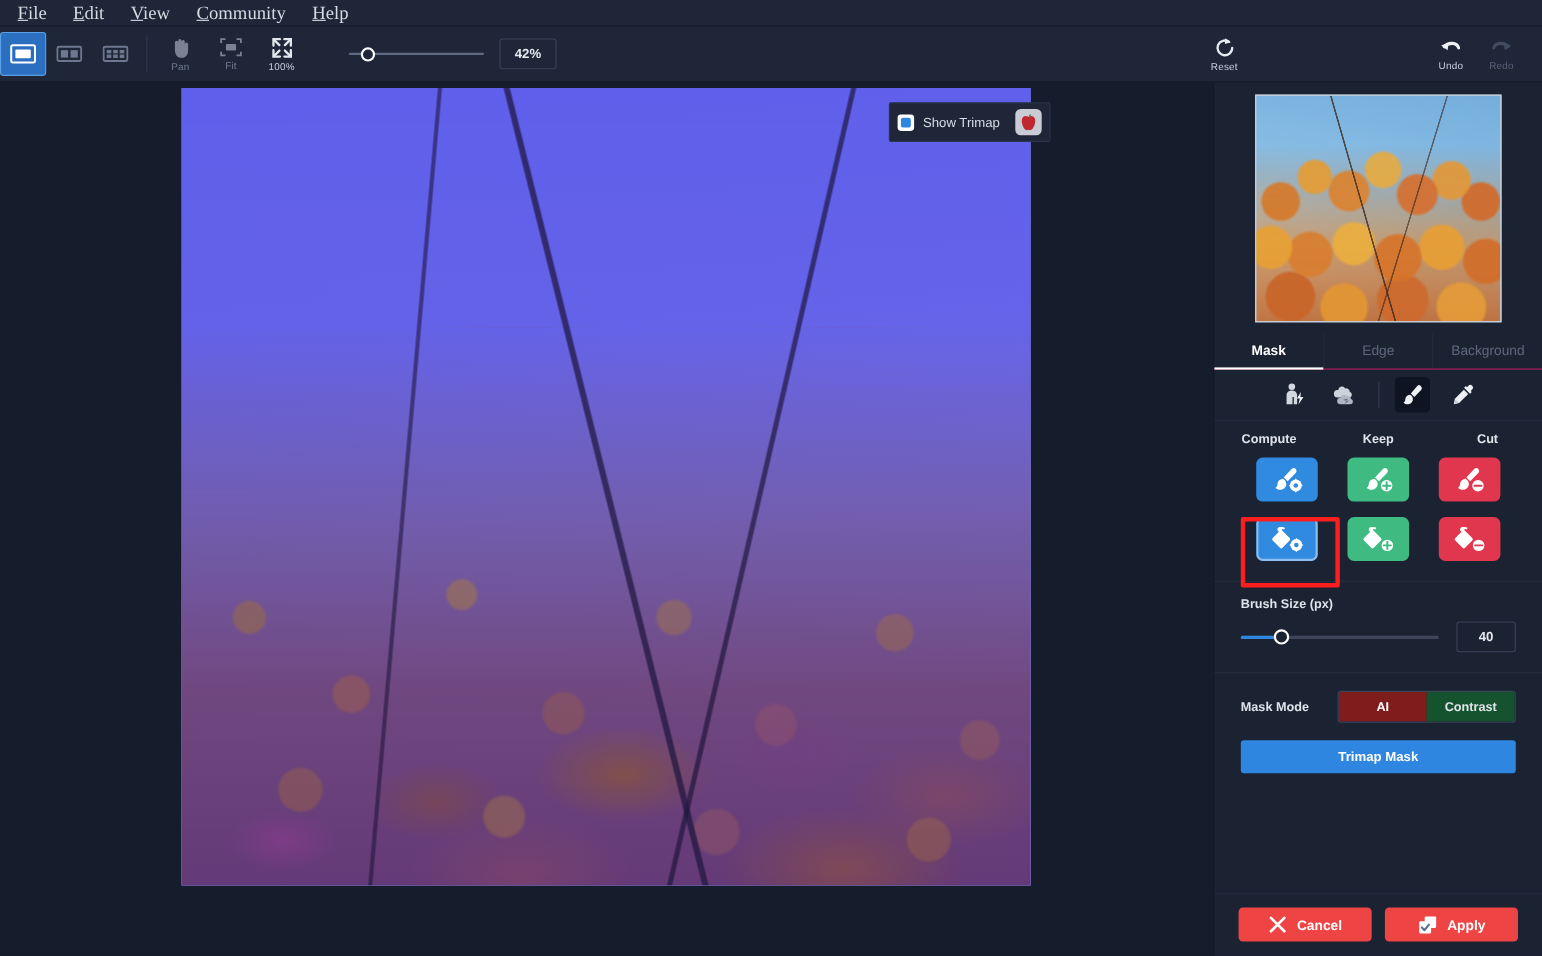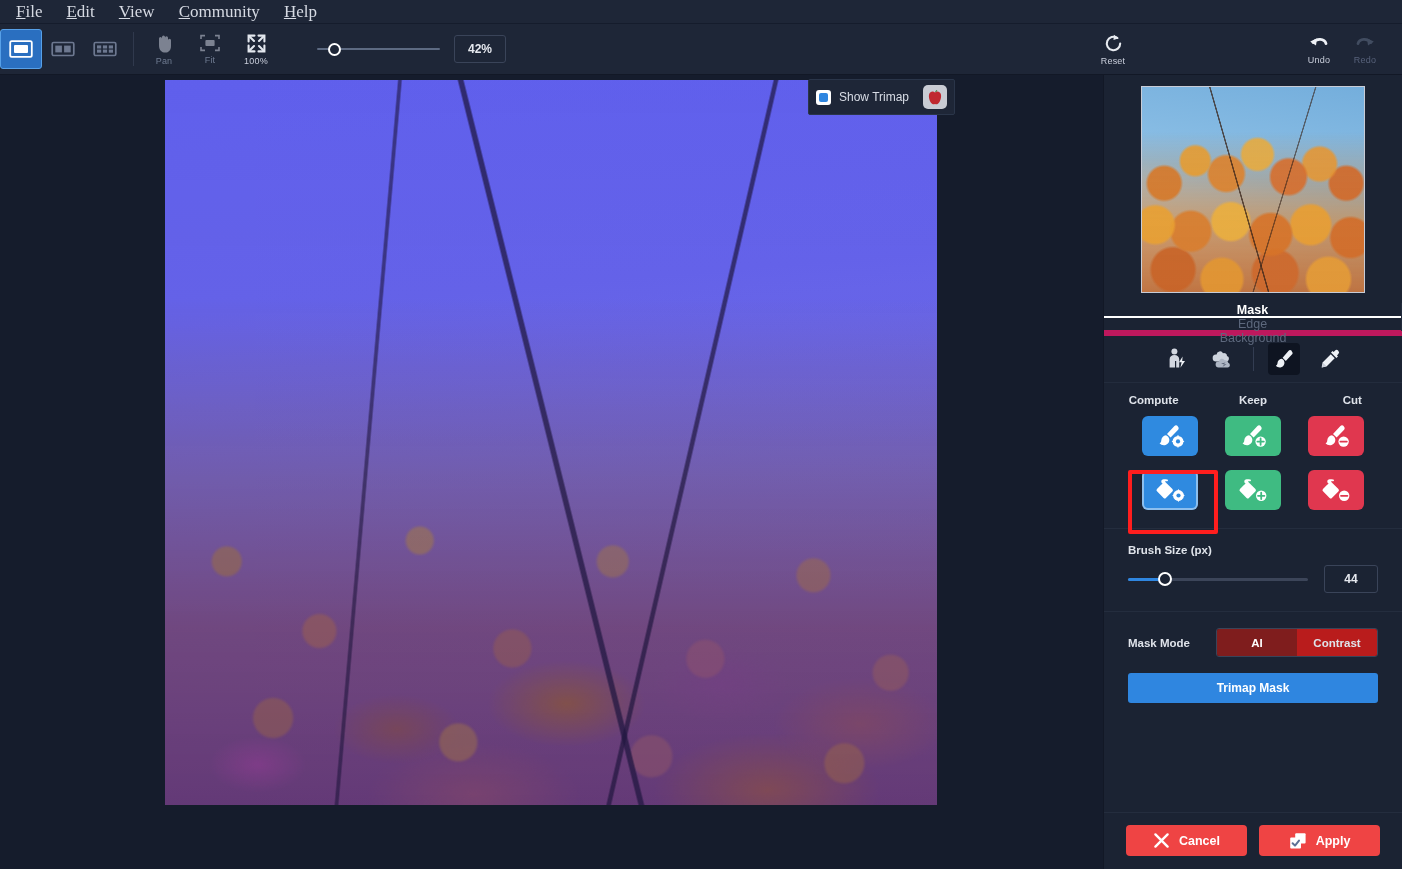--- a/index.html
+++ b/index.html
@@ -140,21 +140,21 @@
     background-size: 100% 100%;
   }
   .trimap-tint {
     position: absolute; inset: 0;
     background: linear-gradient(180deg, rgba(70,70,235,.30) 0%, rgba(90,60,200,.28) 55%, rgba(110,60,190,.34) 100%);
     mix-blend-mode: multiply; pointer-events: none;
   }
 
   
   .trimap-bar {
-    position: absolute; top: 4px; left: 808px; width: 147px; height: 36px;
+    position: absolute; top: 18px; left: 808px; width: 147px; height: 36px;
     background: #1e2637; border: 1px solid #2a3549; border-radius: 2px;
     display: flex; align-items: center; padding: 0 7px; z-index: 6;
   }
   .chk {
     width: 15px; height: 15px; border-radius: 3px; background: #ffffff;
     display: flex; align-items: center; justify-content: center; cursor: pointer;
   }
   .chk .inner { width: 9px; height: 9px; border-radius: 2px; background: #2f86e0; }
   .trimap-label { font-size: 12px; color: #d9dde6; margin-left: 8px; }
   .apple-btn {
@@ -200,21 +200,21 @@
     filter: blur(.4px);
   }
   .thumb .t-branch {
     position: absolute; inset: 0;
     background:
       linear-gradient(74deg, transparent 44.7%, rgba(55,35,25,.75) 44.9%, rgba(55,35,25,.75) 45.25%, transparent 45.45%),
       linear-gradient(107deg, transparent 60.7%, rgba(55,35,25,.6) 60.9%, rgba(55,35,25,.6) 61.2%, transparent 61.4%);
   }
 
   
-  .tabs { display: flex; height: 33px; border-bottom: 6px solid #be185d; flex-direction: column; }
+  .tabs { display: flex; height: 33px; border-bottom: 1px solid #be185d; }
   .tab {
     flex: 1; display: flex; align-items: center; justify-content: center;
     font-size: 12.5px; color: #5d687d; cursor: default; position: relative;
     border-right: 1px solid #232c3d;
   }
   .tab:last-child { border-right: none; }
   .tab.active { color: #ffffff; font-weight: bold; }
   .tab.active::after {
     content: ''; position: absolute; left: 0; right: 0; bottom: -1px; height: 2px; background: #ffffff;
   }
@@ -275,21 +275,21 @@
     font-size: 12px; color: #e6e9ef; font-weight: bold;
   }
 
   .moderow { display: flex; align-items: center; }
   .mode-label { font-size: 11.5px; color: #dfe3ea; font-weight: bold; width: 88px; }
   .segctl {
     flex: 1; height: 29px; display: flex; border: 1px solid #3a4459; border-radius: 3px; overflow: hidden;
   }
   .seg {
     flex: 1; display: flex; align-items: center; justify-content: center;
-    font-size: 11.5px; color: #dfe3ea; font-weight: bold; cursor: pointer; background: #b91c1c;
+    font-size: 11.5px; color: #dfe3ea; font-weight: bold; cursor: pointer; background: #14532d;
   }
   .seg.active { background: #7f1d1d; color: #ffffff; }
 
   .computebtn {
     margin: 16px 24px 0 24px; height: 30px; background: #2f86e0; border-radius: 3px;
     display: flex; align-items: center; justify-content: center;
     font-size: 12px; color: #ffffff; font-weight: bold; cursor: pointer;
   }
 
   .panel-spacer { flex: 1; }
@@ -538,21 +538,21 @@
       <div class="sec-divider"></div>
 
       <div class="sec" style="padding-top:15px">
         <div class="slabel">Brush Size (px)</div>
         <div class="sliderrow">
           <div class="brushslider">
             <div class="bs-track"></div>
             <div class="bs-fill"></div>
             <div class="bs-knob"></div>
           </div>
-          <div class="valbox">44</div>
+          <div class="valbox">40</div>
         </div>
       </div>
 
       <div class="sec-divider"></div>
 
       <div class="sec" style="padding-top:16px">
         <div class="moderow">
           <div class="mode-label">Mask Mode</div>
           <div class="segctl">
             <div class="seg active">AI</div>

